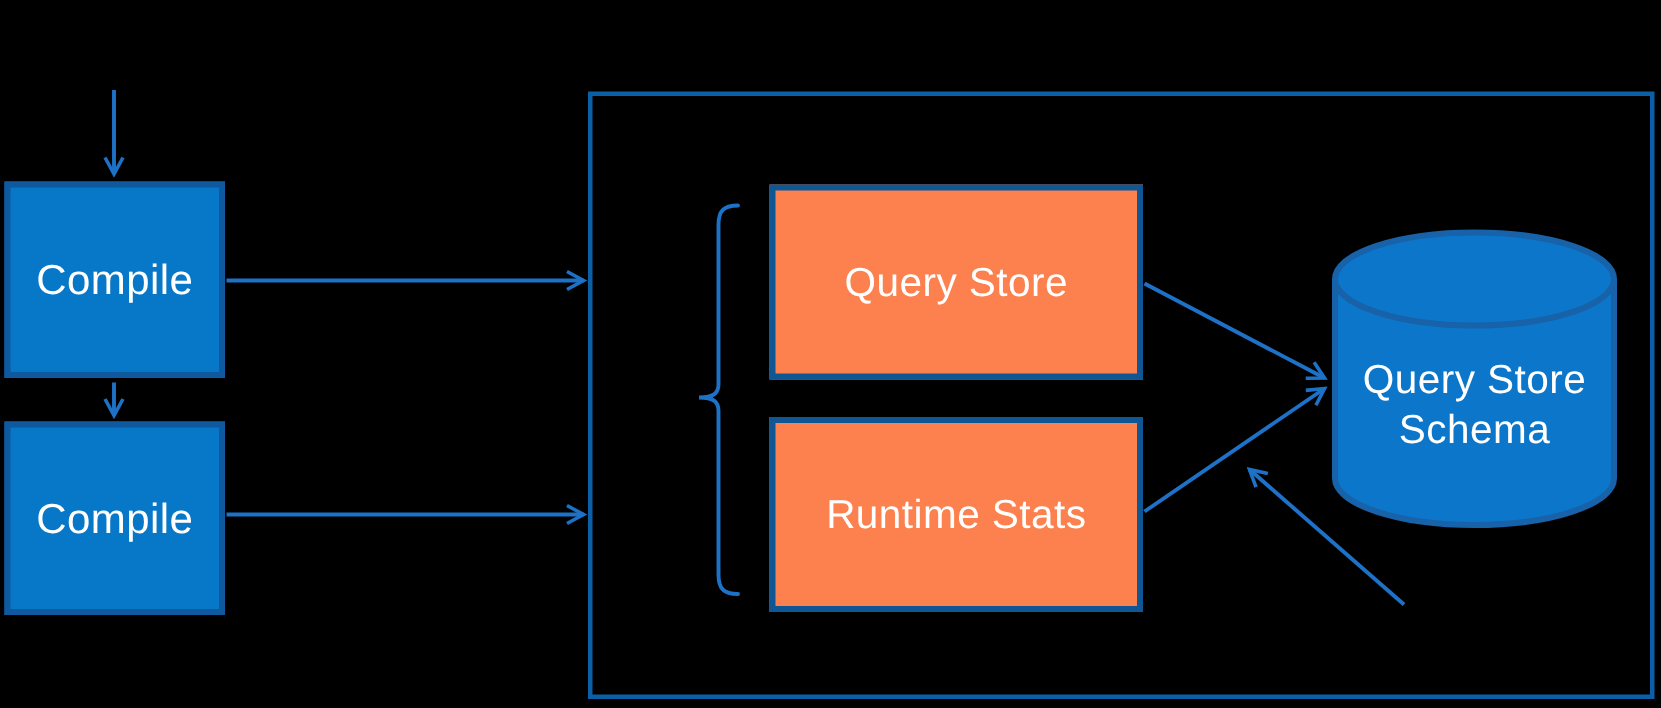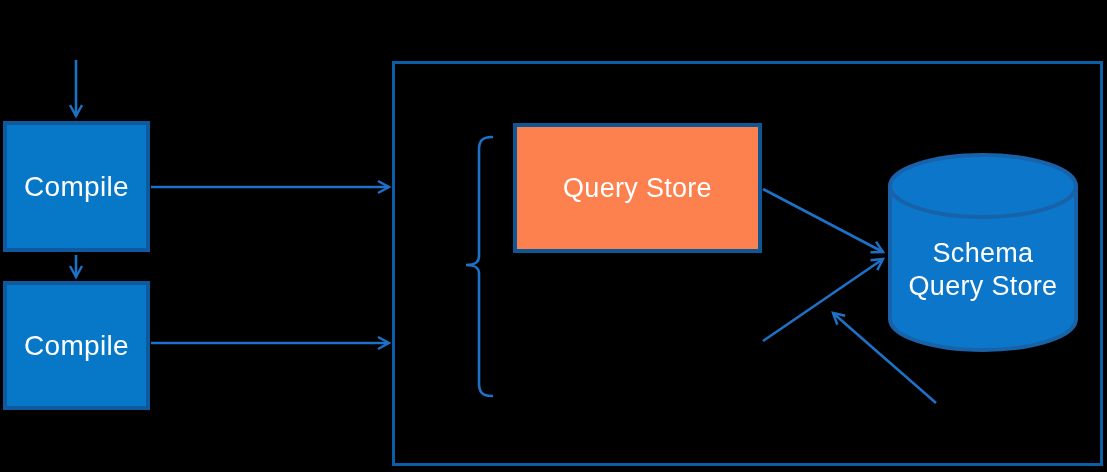--- a/index.html
+++ b/index.html
@@ -145,19 +145,22 @@
   </div>
 
   <div class="node blue execute">
     <span>Compile</span>
   </div>
 
   <div class="node orange planstore">
     <span>Query Store</span>
   </div>
 
+  <div class="node orange runtimestats">
+    <span>Runtime Stats</span>
+  </div>
 
   <div class="cyl-label">
+    <div>Query Store</div>
     <div>Schema</div>
-    <div>Query Store</div>
   </div>
 
 </div>
 
 </body></html>

